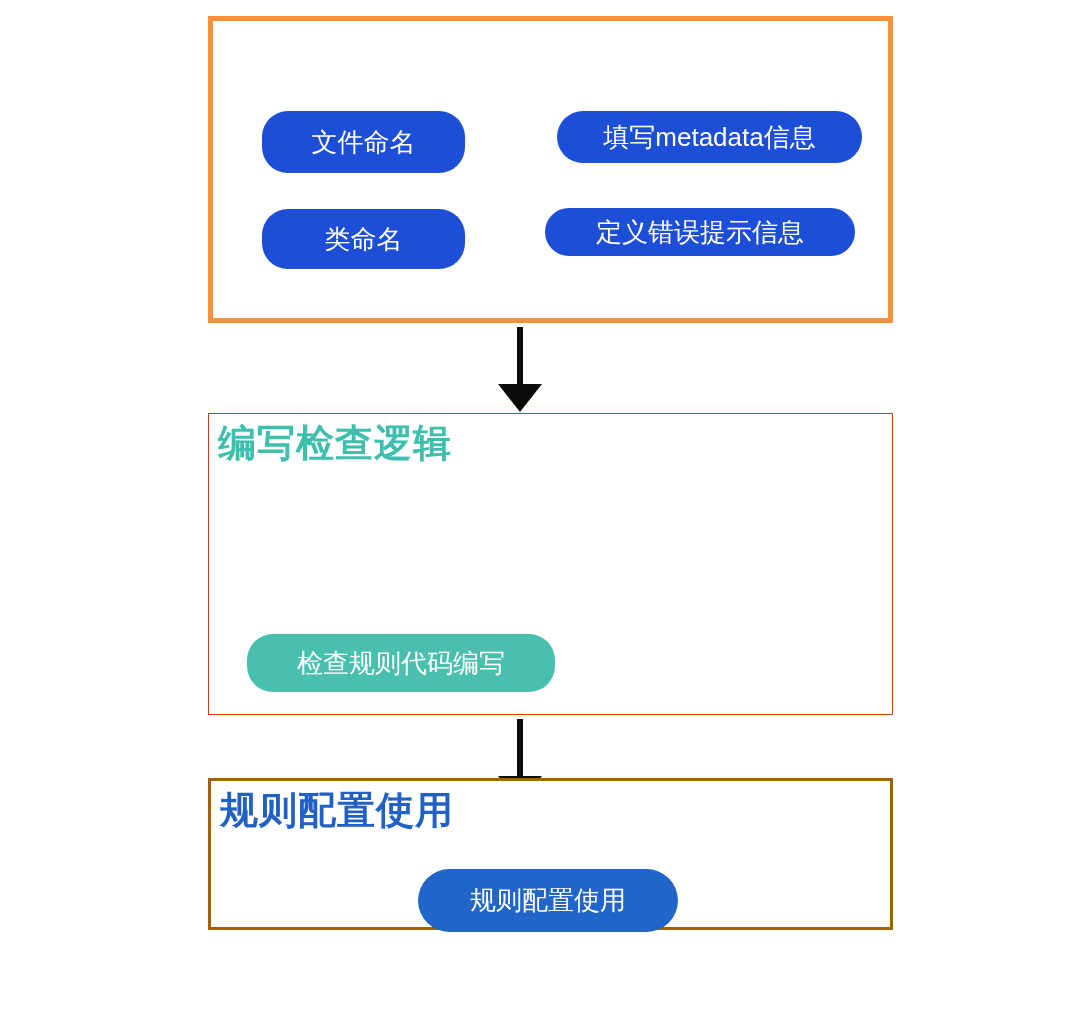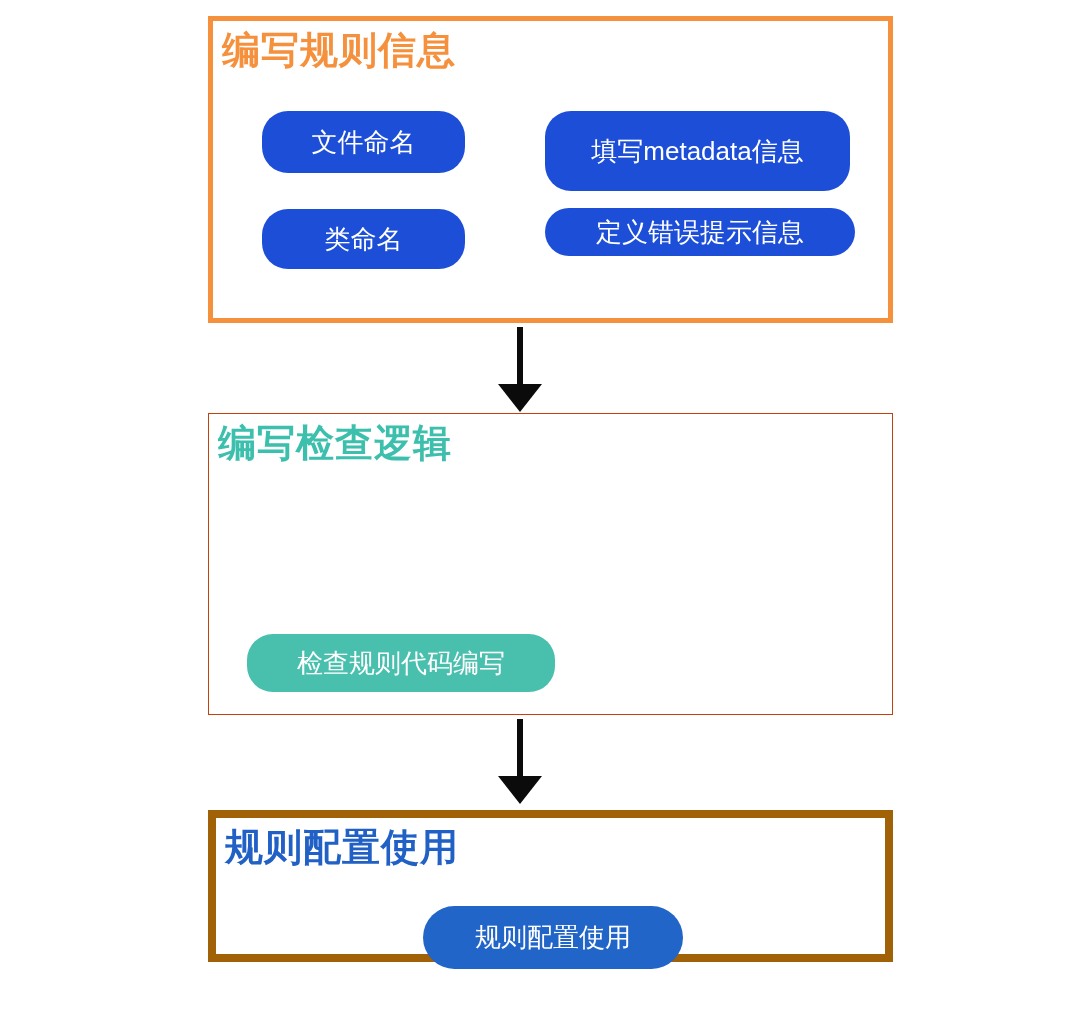--- a/index.html
+++ b/index.html
@@ -26,21 +26,21 @@
     position: absolute;
     left: 9px;
     top: 4px;
     font-size: 38px;
     font-weight: bold;
     letter-spacing: 1px;
     white-space: nowrap;
   }
   .sec-rule-info   { top: 16px;  height: 307px; border: 5px solid #f5913d; }
   .sec-check-logic { top: 413px; height: 302px; border: 1px solid #c2410c; }
-  .sec-rule-config { top: 810px; height: 152px; border: 8px solid #a16207; }
+  .sec-rule-config { top: 778px; height: 152px; border: 3px solid #a16207; }
 
   .sec-rule-info   .section-title { color: #f5913d; }
   .sec-check-logic .section-title { color: #3cbfac; }
   .sec-rule-config .section-title { color: #2161c6; }
 
   .pill {
     position: absolute;
     display: flex;
     align-items: center;
     justify-content: center;
@@ -48,21 +48,21 @@
     font-size: 26px;
     border-radius: 26px;
     white-space: nowrap;
   }
   .pill.orange { background: #1d4ed8; }
   .pill.teal   { background: #49bfad; }
   .pill.blue   { background: #2265c8; border-radius: 32px; }
 
   
   .p-file-naming   { left: 49px;  top: 90px;  width: 203px; height: 62px; }
-  .p-metadata      { left: 332px; top: 90px;  width: 305px; height: 80px; text-align: center; }
+  .p-metadata      { left: 344px; top: 90px;  width: 305px; height: 52px; text-align: center; }
   .p-class-naming  { left: 49px;  top: 188px; width: 203px; height: 60px; }
   .p-error-message { left: 332px; top: 187px; width: 310px; height: 48px; }
 
   
   .p-apply-method  { left: 49px;  top: 92px;  width: 276px; height: 58px; }
   .p-syntax-tree   { left: 352px; top: 92px;  width: 265px; height: 58px; }
   .p-rule-code     { left: 38px;  top: 179px; width: 308px; height: 58px; margin-top: 41px; }
 
   
   .p-rule-config   { left: 207px; top: 88px;  width: 260px; height: 63px; }
@@ -75,21 +75,20 @@
   }
   .arrow-1 { top: 325px; }
   .arrow-2 { top: 717px; }
 </style>
 </head>
 <body>
 
 <div class="canvas">
 
   <div class="section sec-rule-info">
-    <div class="section-title">编写规则信息</div>
     <div class="pill orange p-file-naming">文件命名</div>
     <div class="pill orange p-metadata">填写metadata信息</div>
     <div class="pill orange p-class-naming">类命名</div>
     <div class="pill orange p-error-message">定义错误提示信息</div>
   </div>
 
   <svg class="arrow arrow-1" viewBox="0 0 48 88">
     <line x1="24" y1="2" x2="24" y2="62" stroke="#0b0b0b" stroke-width="6"></line>
     <polygon points="2,59 46,59 24,87" fill="#0b0b0b"></polygon>
   </svg>

